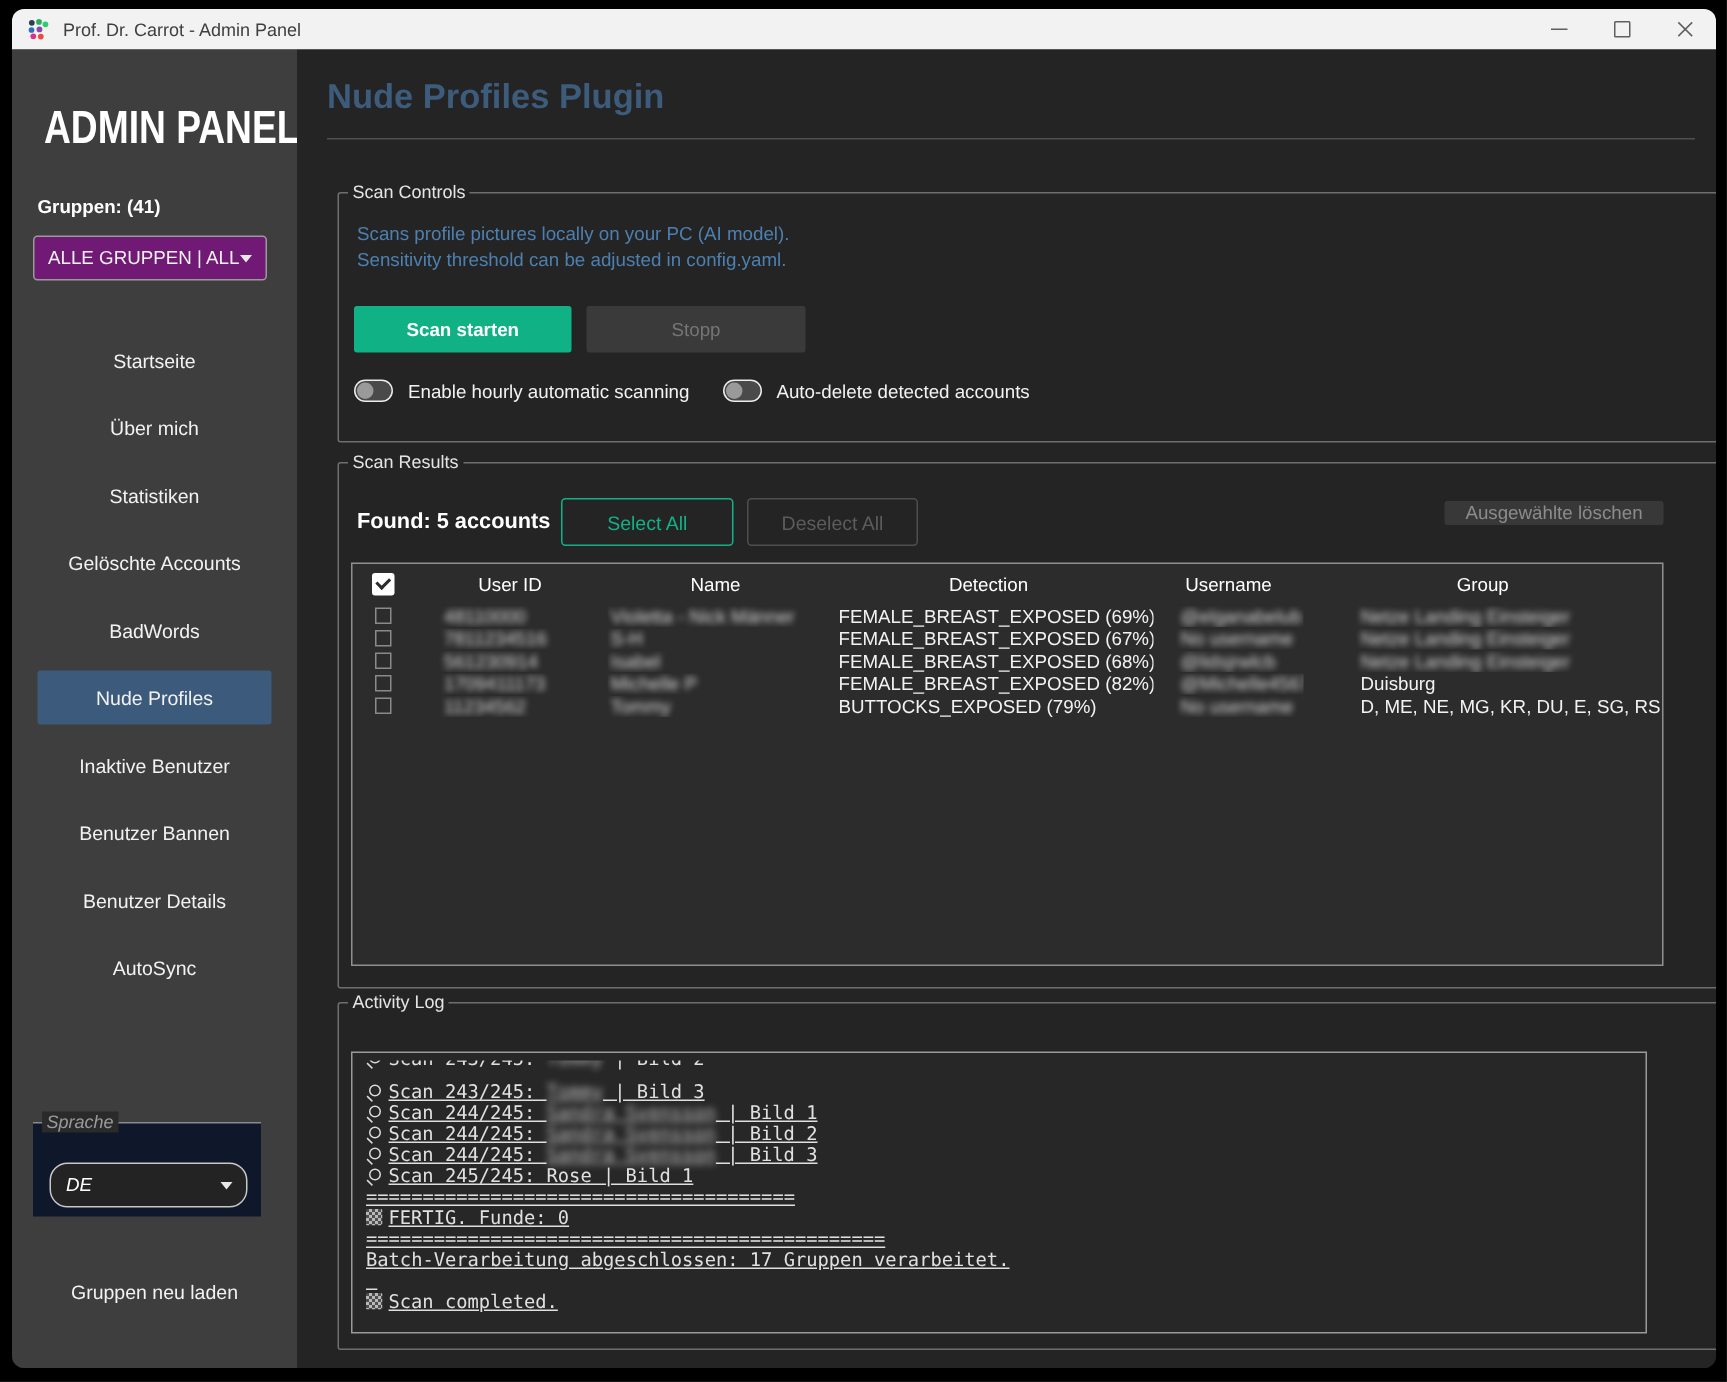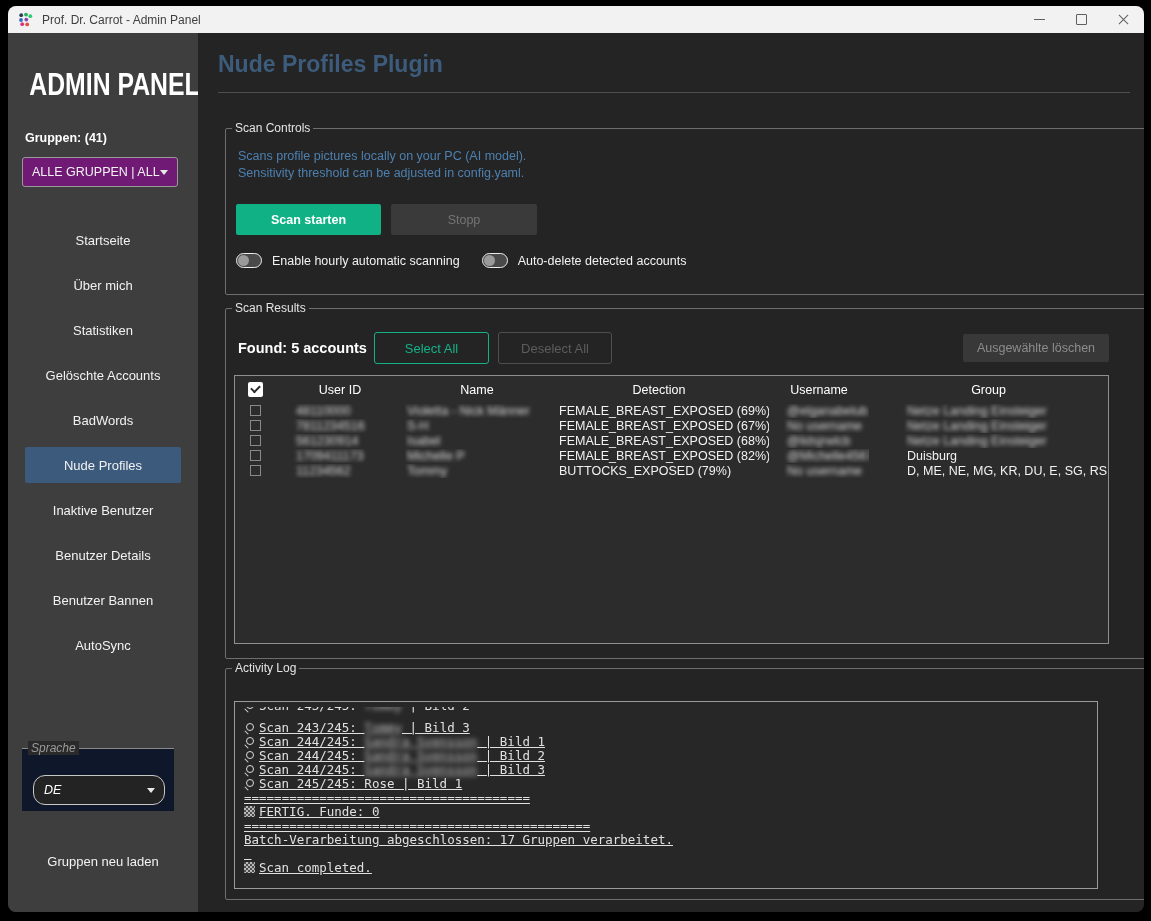--- a/index.html
+++ b/index.html
@@ -55,21 +55,21 @@
   .btn-stop  { position:absolute; left:165px; top:75px; width:146px; height:31px; background:#3a3a3a; color:#757575; }
   .toggle-row { position:absolute; left:10px; top:124px; display:flex; gap:22px; align-items:center; }
   .toggle-group { display:flex; align-items:center; gap:10px; }
   .toggle { width:24px; height:13px; border:1px solid #ececec; border-radius:8px; background:#4a4a4a; position:relative; flex:0 0 auto; }
   .toggle .knob { position:absolute; left:1px; top:1px; width:11px; height:11px; border-radius:50%; background:#9a9a9a; }
   .toggle-label { color:#f2f2f2; font-size:12.5px; white-space:nowrap; }
   .found-label { position:absolute; left:12px; top:31px; color:#fff; font-size:14.5px; font-weight:bold; }
   .btn-outline { position:absolute; top:23px; height:32px; background:transparent; border-radius:3px; font-size:13px; }
   .btn-selall { left:148px; width:115px; border:1px solid #12b286; color:#12b286; }
   .btn-desall { left:272px; width:114px; border:1px solid #4e4e4e; color:#5c5c5c; background:transparent; }
-  .btn-delete { position:absolute; left:737px; top:25px; width:146px; height:28px; background:#383838; color:#8c8c8c; font-size:12.5px;text-align:center; }
+  .btn-delete { position:absolute; left:737px; top:25px; width:146px; height:16px; background:#383838; color:#8c8c8c; font-size:12.5px;text-align:center; }
   
   .table { position:absolute; left:8px; top:66px; width:873px; height:267px; background:#2c2c2c; border:1px solid #8f8f8f; overflow:hidden; }
   .t-header, .t-row { display:grid; grid-template-columns:40px 130px 144px 220px 100px 1fr; align-items:center; }
   .t-header { height:27px; }
   .t-hcell { text-align:center; color:#fff; font-size:12.5px; white-space:nowrap; }
   .t-cbcell { display:flex; justify-content:center; align-items:center; }
   .hdr-cb { width:15px; height:15px; background:#fff; border-radius:2px; position:relative; }
   .hdr-cb::after { content:""; position:absolute; left:3px; top:3px; width:7px; height:4px;
     border-left:2px solid #2b2b2b; border-bottom:2px solid #2b2b2b; transform:rotate(-45deg); }
   .t-row { height:15px; }
@@ -130,22 +130,22 @@
         <span class="chev"></span>
       </div>
       <div class="nav" id="nav-list">
           <div class="nav-item">Startseite</div>
           <div class="nav-item">Über mich</div>
           <div class="nav-item">Statistiken</div>
           <div class="nav-item">Gelöschte Accounts</div>
           <div class="nav-item">BadWords</div>
           <div class="nav-item selected">Nude Profiles</div>
           <div class="nav-item">Inaktive Benutzer</div>
+          <div class="nav-item">Benutzer Bannen</div>
           <div class="nav-item">Benutzer Details</div>
-          <div class="nav-item">Benutzer Bannen</div>
           <div class="nav-item">AutoSync</div>
         </div>
       <div class="lang-group">
         <span class="lang-label">Sprache</span>
         <div class="lang-select">
           <span class="val">DE</span>
           <span class="chev"></span>
         </div>
       </div>
       <button class="reload-btn">Gruppen neu laden</button>

